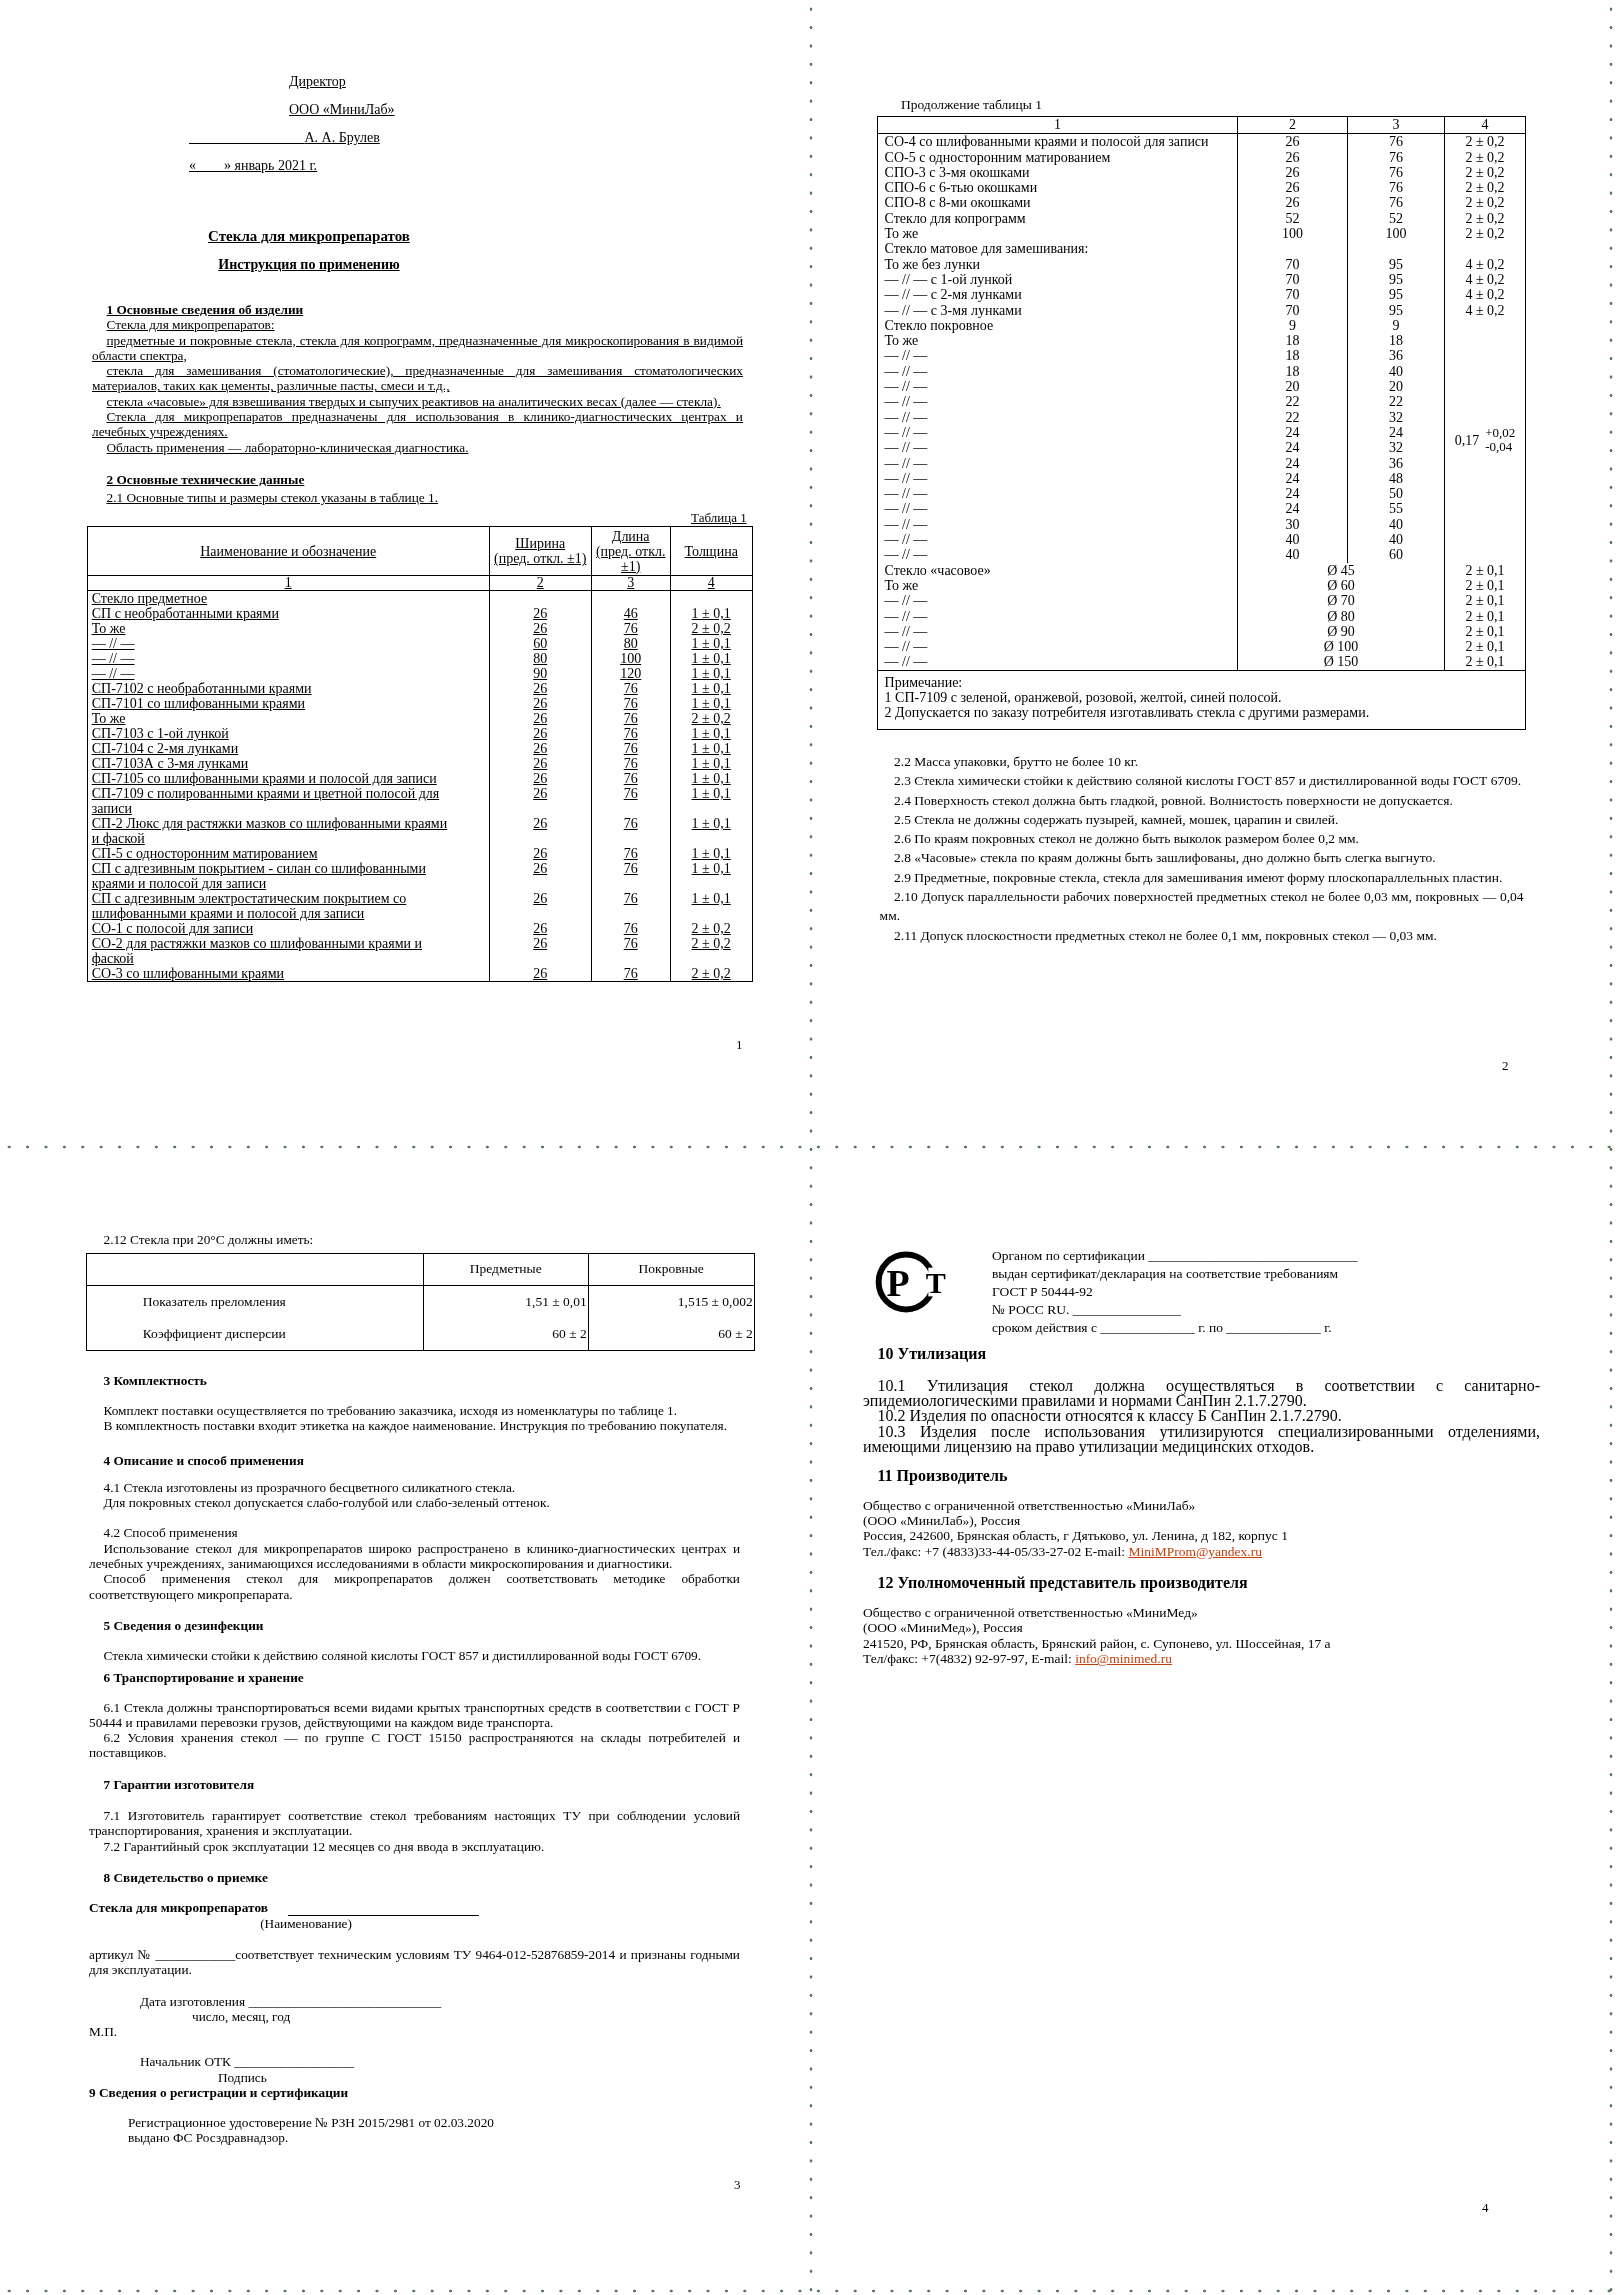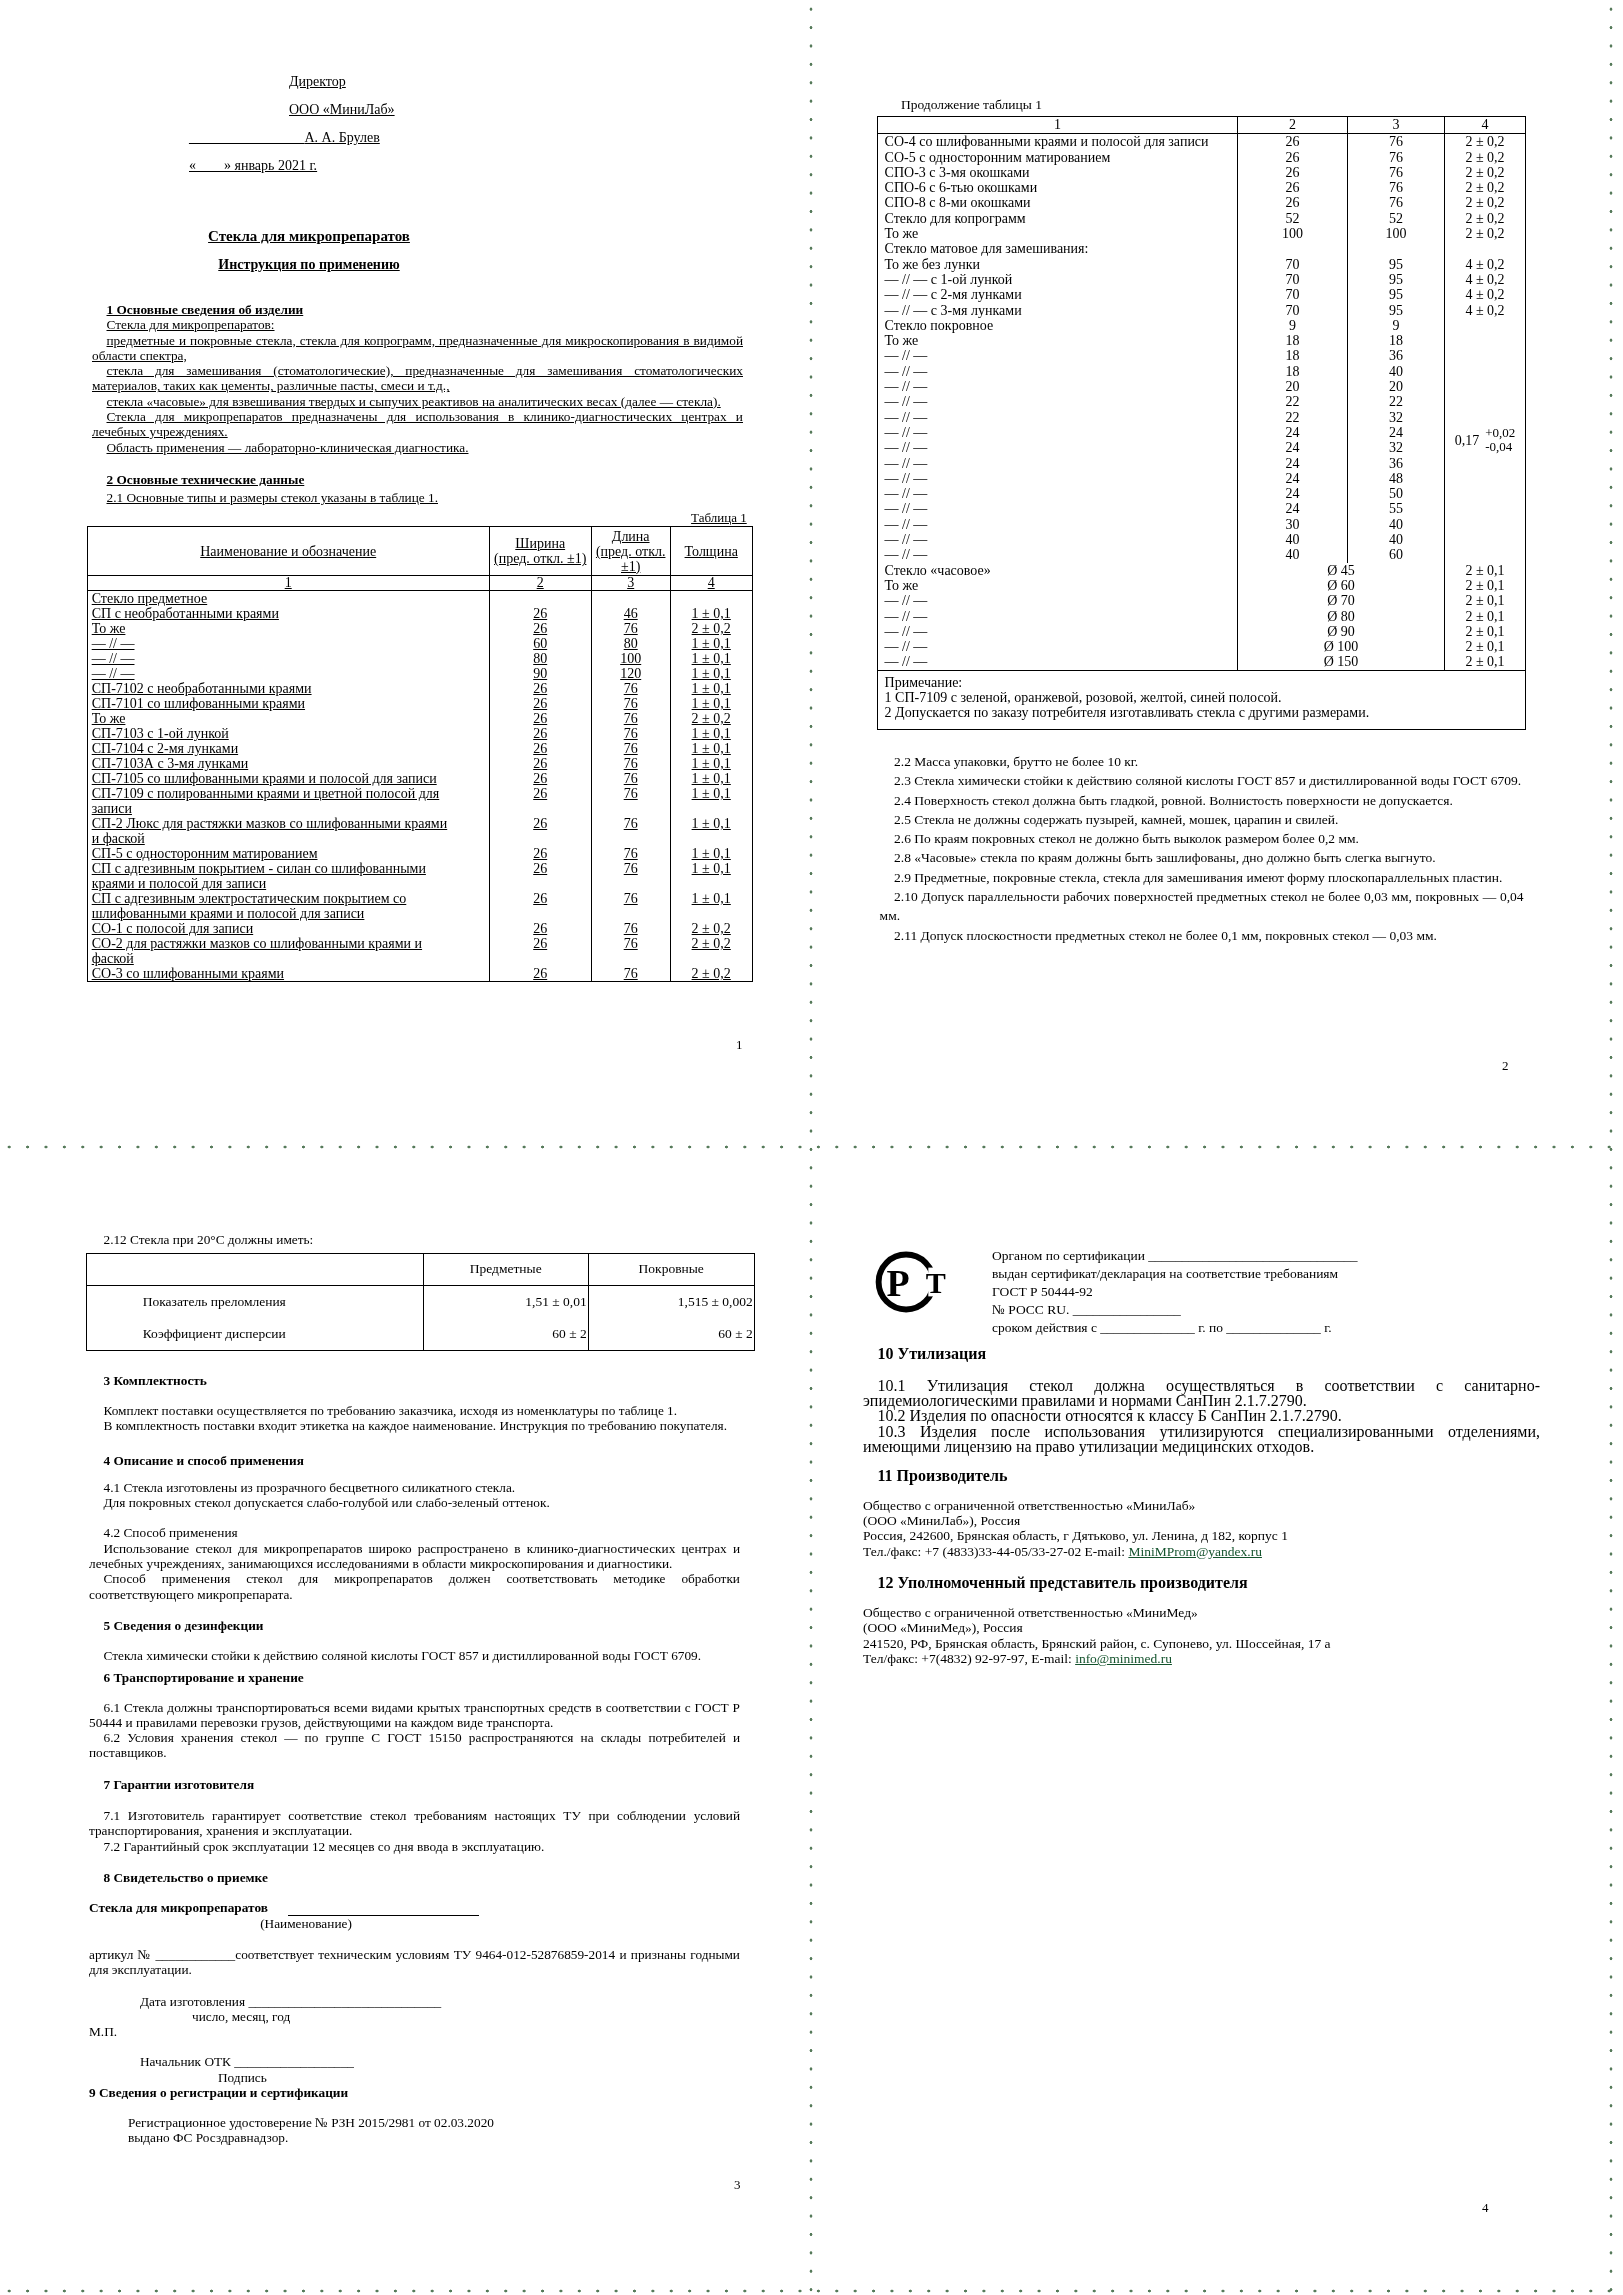--- a/index.html
+++ b/index.html
@@ -63,21 +63,21 @@
   #table3 td.cname3{text-align:left;padding-left:56px;}
 
   .accept-row{display:flex;align-items:flex-end;margin-top:14.5px;font-size:13.3px;}
   .accept-label{font-weight:bold;white-space:nowrap;}
   .fill-line{flex:0 0 191px;border-bottom:1.1px solid #000;height:12px;margin-left:20px;}
   .caption-under{margin-left:158px;width:118px;text-align:center;font-size:13.3px;line-height:15.3px;}
 
   .cert-flex{display:flex;align-items:flex-start;}
   .cert-text{margin-left:45px;font-size:13.5px;line-height:18px;}
   .addr-block{font-size:13.5px;line-height:15.4px;margin:0;}
-  a.email{color:#14532d;text-decoration:underline;cursor:pointer;}
+  a.email{color:#c2410c;text-decoration:underline;cursor:pointer;}
 </style>
 </head>
 <body>
 
 <div class="cut-v" style="left:809px"></div>
 <div class="cut-v" style="left:1609px"></div>
 <div class="cut-h" style="top:1145px"></div>
 <div class="cut-h" style="top:2289px"></div>
 
 <div class="page" id="p1">

